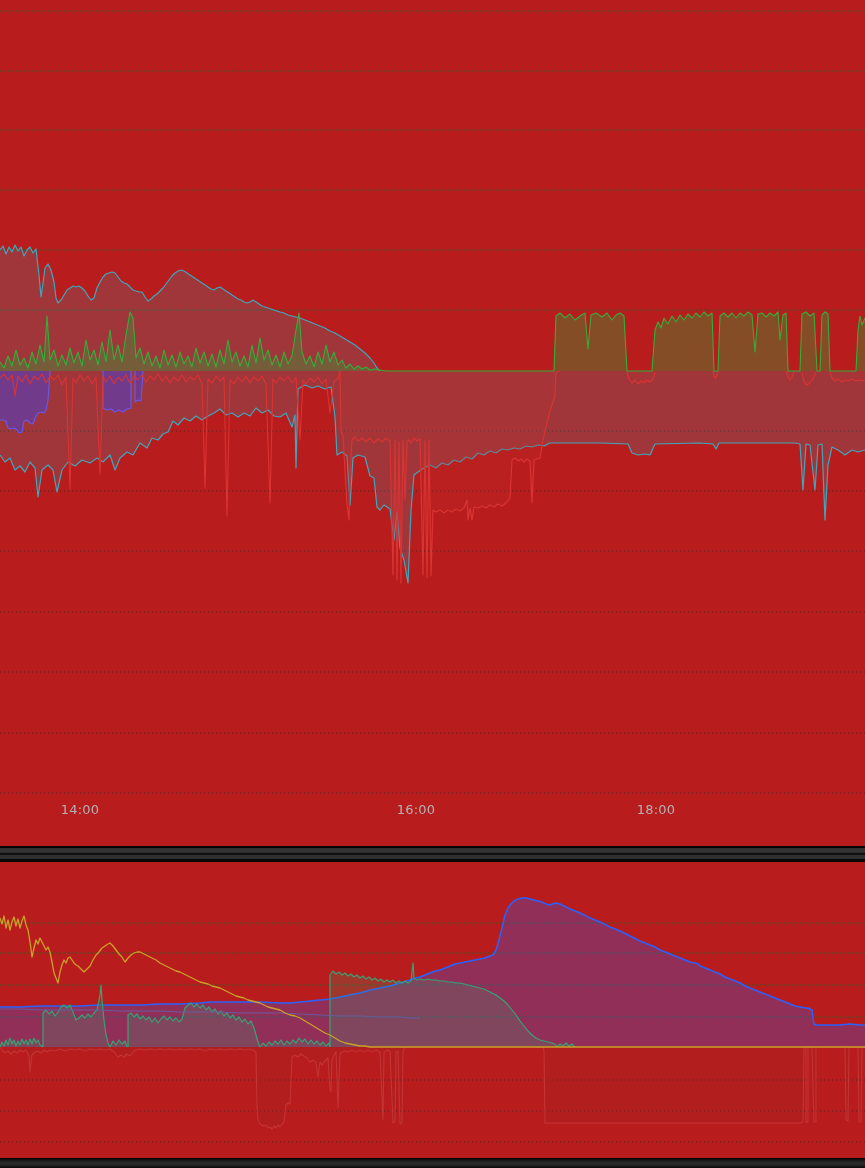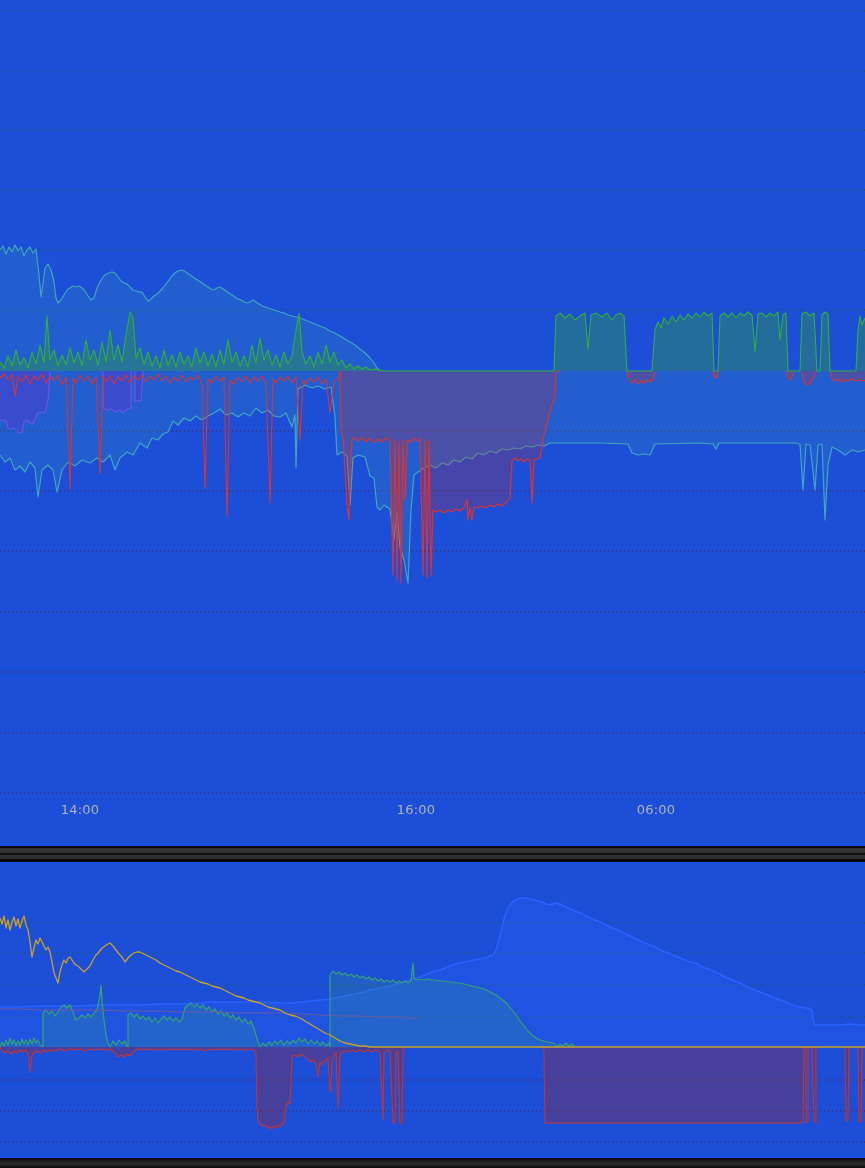--- a/index.html
+++ b/index.html
@@ -1,16 +1,16 @@
 <!DOCTYPE html>
 <html><head>
 <meta charset="utf-8">
 <style>
   html,body{margin:0;padding:0;background:#000;}
-  #screen{position:relative;width:865px;height:1168px;background:#1d4ed8;overflow:hidden;
+  #screen{position:relative;width:865px;height:1168px;background:#b91c1c;overflow:hidden;
           font-family:"DejaVu Sans", sans-serif;}
   #chart-svg{position:absolute;left:0;top:0;width:865px;height:1168px;display:block;}
   .time-label{position:absolute;top:802px;transform:translateX(-50%);font-size:13px;
               letter-spacing:.2px;user-select:none;}
   .pane-separator{position:absolute;left:0;width:865px;height:16px;
      background:linear-gradient(#050505 0%,#050505 12%,#2e2e2e 12%,#363636 30%,#2a2a2a 42%,
                 #101010 42%,#101010 56%,#2e2e2e 56%,#303030 82%,#070707 82%,#070707 100%);}
   .bottom-separator{position:absolute;left:0;width:865px;height:10px;
      background:linear-gradient(#020202 0%,#222 35%,#2c2c2c 60%,#0a0a0a 100%);}
 </style>
@@ -91,17 +91,17 @@
         <path d="M845,1047 L845,1047 L846,1120 L848,1121 L849,1047 L849,1047 Z" fill="rgba(165,35,35,0.32)" stroke="none"></path>
         <path d="M845,1047 L846,1120 L848,1121 L849,1047" fill="none" stroke="#c43434" stroke-width="1.1" stroke-linejoin="round"></path>
         <path d="M858,1047 L858,1047 L859,1122 L861,1122 L862,1047 L862,1047 Z" fill="rgba(165,35,35,0.32)" stroke="none"></path>
         <path d="M858,1047 L859,1122 L861,1122 L862,1047" fill="none" stroke="#c43434" stroke-width="1.1" stroke-linejoin="round"></path>
         <path d="M0,918 L2,924 L4,916 L6,928 L8,920 L10,930 L12,922 L14,917 L16,926 L18,919 L20,928 L22,921 L24,916 L26,925 L28,930 L30,942 L32,957 L34,948 L36,940 L38,944 L40,938 L42,942 L44,946 L46,950 L48,947 L50,952 L52,962 L54,973 L56,978 L58,983 L60,972 L62,965 L64,960 L66,963 L68,958 L70,957 L72,960 L74,963 L76,965 L78,966 L80,968 L82,970 L84,972 L86,970 L88,968 L90,966 L93,960 L96,955 L99,952 L102,948 L105,946 L108,944 L110,943 L113,946 L116,950 L119,954 L122,957 L125,962 L128,958 L131,955 L134,953 L137,952 L140,952 L144,954 L148,956 L152,958 L156,960 L160,963 L164,965 L168,967 L172,969 L176,971 L180,972 L184,974 L188,976 L192,978 L196,980 L200,982 L204,983 L208,984 L212,986 L216,987 L220,988 L224,990 L228,992 L232,994 L236,996 L240,997 L244,998 L248,1000 L252,1001 L256,1002 L260,1003 L264,1005 L268,1007 L272,1008 L276,1009 L280,1010 L285,1013 L290,1015 L295,1016 L300,1018 L305,1021 L310,1024 L315,1027 L320,1030 L325,1033 L330,1035 L335,1038 L340,1041 L345,1043 L350,1044 L355,1045 L360,1046 L365,1046 L370,1047 L865,1047" fill="none" stroke="#c9a227" stroke-width="1.3" stroke-linejoin="round"></path>
       </g>
     </svg>
   <div id="time-axis">
       <div class="time-label" style="left: 80px; top: 802px; color: rgb(178, 178, 181);">14:00</div>
       <div class="time-label" style="left: 368px; top: 802px; color: rgb(178, 178, 181); margin-left: 48px;">16:00</div>
-      <div class="time-label" style="left: 656px; top: 802px; color: rgb(178, 178, 181);">06:00</div>
+      <div class="time-label" style="left: 656px; top: 802px; color: rgb(178, 178, 181);">18:00</div>
     </div>
   <div class="pane-separator" style="top:846px"></div>
   <div class="bottom-separator" style="top:1158px"></div>
 </div>
 
 </body></html>

